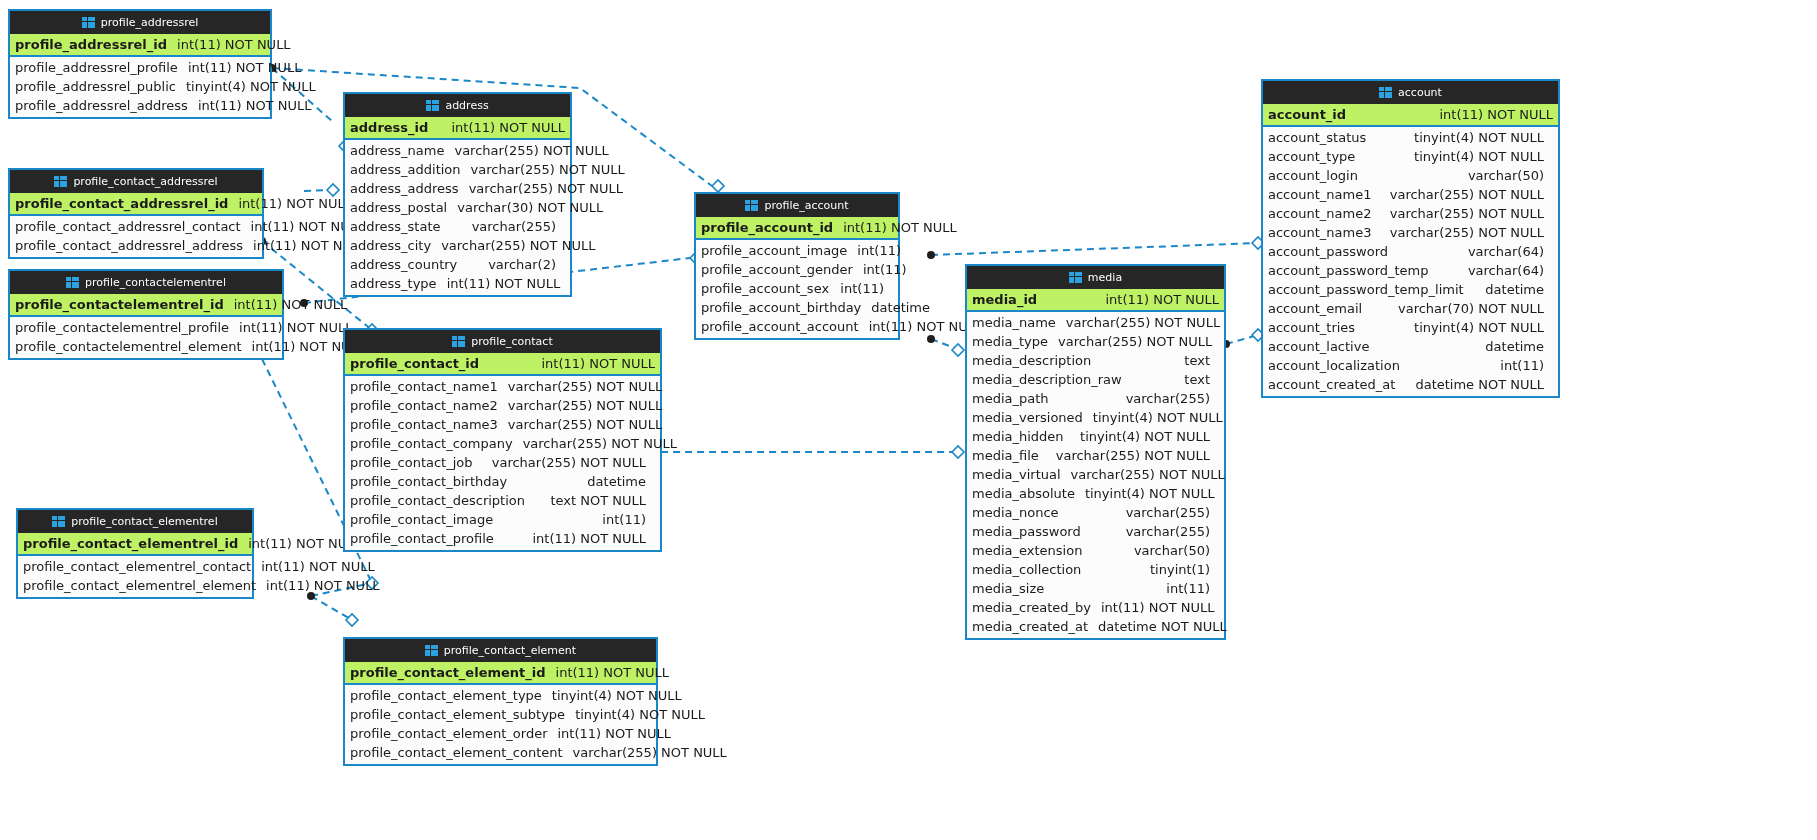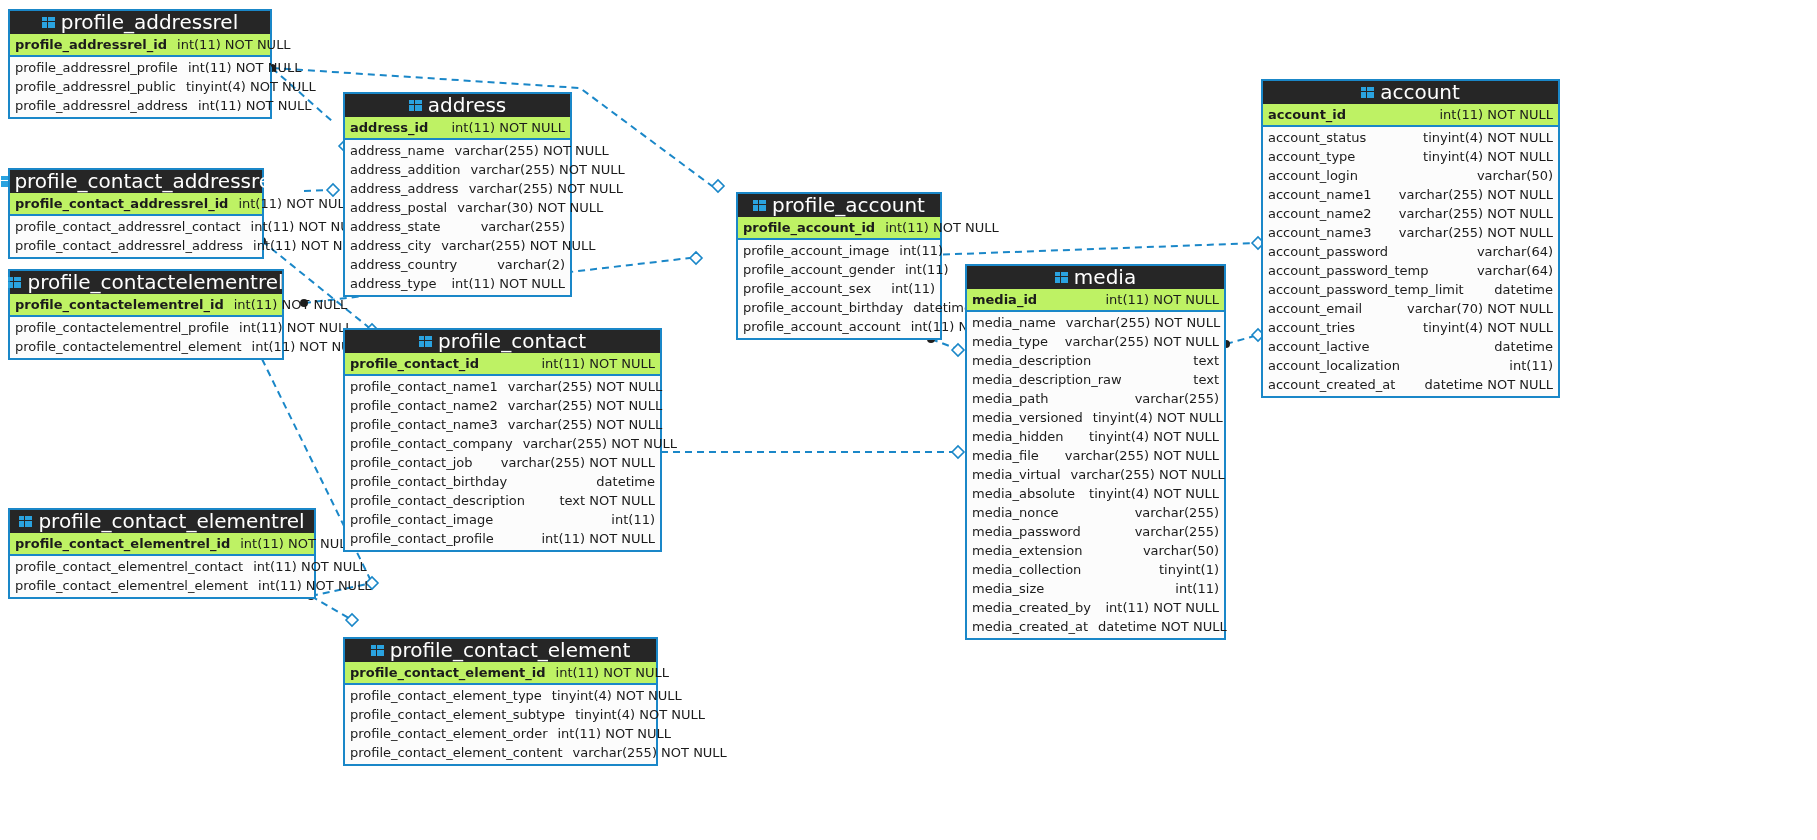--- a/index.html
+++ b/index.html
@@ -13,21 +13,21 @@
   .table{
     position:absolute;
     background:#ffffff;
     border:2px solid #1a87c8;
     box-sizing:border-box;
     box-shadow:0 0 0 0 rgba(0,0,0,0);
   }
   .tbl-header{
     background:#262626;
     color:#ffffff;
-    font-size:20px;
+    font-size:11px;
     height:23px;
     line-height:23px;
     text-align:center;
     white-space:nowrap;
     display:flex;
     align-items:center;
     justify-content:center;
     gap:6px;
   }
   .tbl-icon{
@@ -50,21 +50,21 @@
     box-sizing:border-box;
     font-size:13px;
     color:#1b1b1b;
     white-space:nowrap;
     background:#fcfcfc;
   }
   .row.pk-row{height:23px;background:#bef264;}
   .row .col-name{flex:0 0 auto;}
   .row .col-type{margin-left:auto;padding-left:10px;flex:0 0 auto;color:#1b1b1b;}
   .row.pk-row .col-name{font-weight:bold;}
-  .body-rows{padding:1px 0 2px 0;background:#fcfcfc;text-align:center;}
+  .body-rows{padding:1px 9px 2px 0;background:#fcfcfc;text-align:center;}
 </style>
 </head>
 <body>
 
 <div id="canvas">
 
   <svg id="wires" viewBox="0 0 1817 840" xmlns="http://www.w3.org/2000/svg">
     <g fill="none" stroke="#1a87c8" stroke-width="2" stroke-dasharray="7,5">
 
       <path d="M272,68 L333,122"></path>
@@ -188,21 +188,21 @@
           <div class="row">
             <span class="col-name">profile_contactelementrel_profile</span>
             <span class="col-type">int(11) NOT NULL</span>
           </div>
           <div class="row">
             <span class="col-name">profile_contactelementrel_element</span>
             <span class="col-type">int(11) NOT NULL</span>
           </div>
         </div>
       </div>
-      <div class="table" style="left: 8px; top: 508px; width: 308px;">
+      <div class="table" style="left: 16px; top: 508px; width: 238px;">
         <div class="tbl-header">
           <span class="tbl-icon">
             <i class="a"></i>
             <i class="b"></i>
             <i class="c"></i>
             <i class="d"></i>
           </span>
           <span>profile_contact_elementrel</span>
         </div>
         <div class="row pk-row">
@@ -348,21 +348,21 @@
           <div class="row">
             <span class="col-name">profile_contact_element_order</span>
             <span class="col-type">int(11) NOT NULL</span>
           </div>
           <div class="row">
             <span class="col-name">profile_contact_element_content</span>
             <span class="col-type">varchar(255) NOT NULL</span>
           </div>
         </div>
       </div>
-      <div class="table" style="left: 736px; top: 192px; width: 206px;">
+      <div class="table" style="left: 694px; top: 192px; width: 206px;">
         <div class="tbl-header">
           <span class="tbl-icon">
             <i class="a"></i>
             <i class="b"></i>
             <i class="c"></i>
             <i class="d"></i>
           </span>
           <span>profile_account</span>
         </div>
         <div class="row pk-row">

